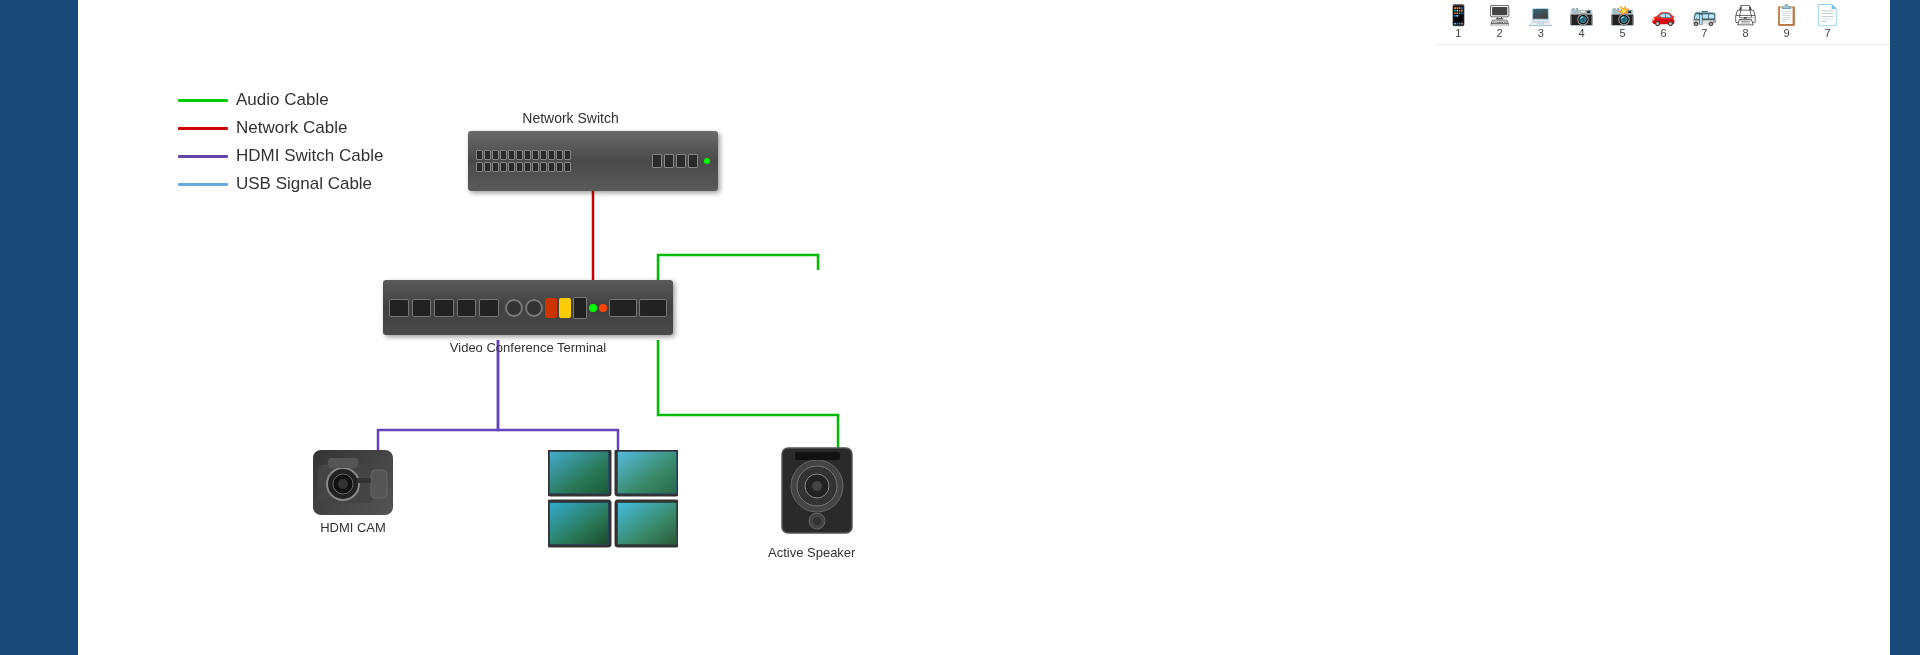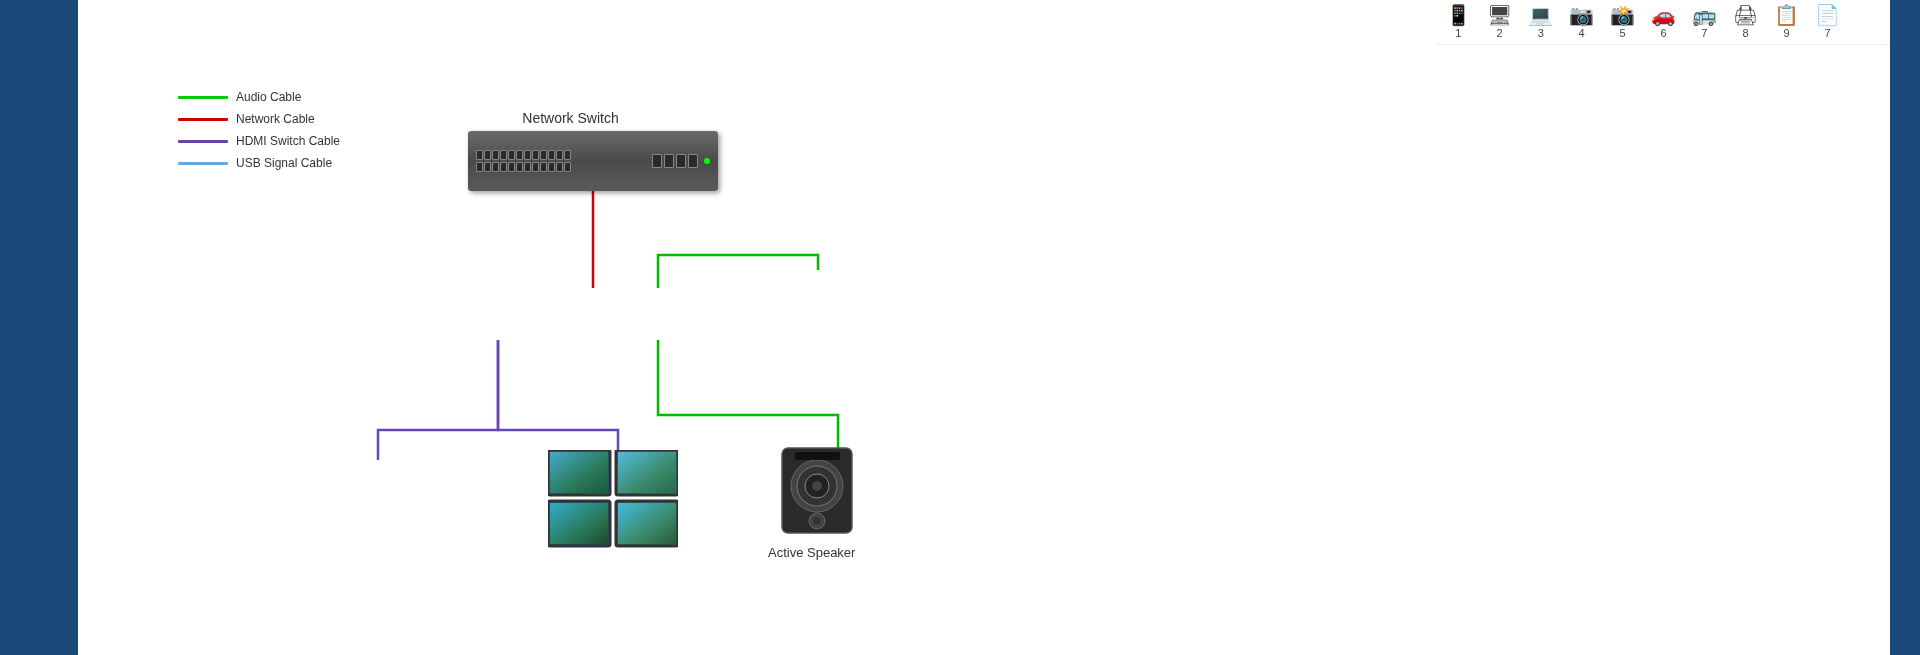--- a/index.html
+++ b/index.html
@@ -41,21 +41,21 @@
       left: 100px;
       display: flex;
       flex-direction: column;
       gap: 8px;
     }
 
     .legend-item {
       display: flex;
       align-items: center;
       gap: 8px;
-      font-size: 12px;
+      font-size: 17px;
       color: #333;
     }
 
     .legend-line {
       width: 50px;
       height: 3px;
       border-radius: 1px;
     }
 
     .legend-line.green { background: #00cc00; }
@@ -387,21 +387,66 @@
           <div class="switch-port large"></div>
           <div class="switch-port large"></div>
           <div class="switch-port large"></div>
         </div>
 
         <div style="width:6px;height:6px;background:#00ff00;border-radius:50%;margin-left:4px;"></div>
       </div>
     </div>
 
 
-
+    <div class="vct">
+      <div class="vct-device">
+
+        <div class="vct-port"></div>
+        <div class="vct-port"></div>
+        <div class="vct-port"></div>
+        <div class="vct-port"></div>
+        <div class="vct-port"></div>
+
+        <div style="flex:1;"></div>
+
+        <div style="display:flex; gap:2px; align-items:center;">
+          <div style="width:18px;height:18px;background:#333;border-radius:50%;border:2px solid #777;"></div>
+          <div style="width:18px;height:18px;background:#333;border-radius:50%;border:2px solid #777;"></div>
+          <div style="width:12px;height:20px;background:#cc3300;border-radius:2px;"></div>
+          <div style="width:12px;height:20px;background:#ffcc00;border-radius:2px;"></div>
+          <div class="vct-port wide"></div>
+          <div style="width:8px;height:8px;background:#00ff00;border-radius:50%;"></div>
+          <div style="width:8px;height:8px;background:#ff4400;border-radius:50%;"></div>
+          <div class="vct-port"></div>
+          <div class="vct-port"></div>
+        </div>
+      </div>
+      <div class="vct-label">Video Conference Terminal</div>
+    </div>
+
+    <div class="hdmi-cam">
+      <div class="cam-device">
+
+        <svg width="80" height="65" viewBox="0 0 80 65">
+
+          <rect x="5" y="15" width="55" height="38" rx="5" fill="#444"></rect>
+
+          <circle cx="30" cy="34" r="16" fill="#222" stroke="#888" stroke-width="2"></circle>
+          <circle cx="30" cy="34" r="10" fill="#111" stroke="#666" stroke-width="1"></circle>
+          <circle cx="30" cy="34" r="5" fill="#333"></circle>
+
+          <rect x="15" y="8" width="30" height="10" rx="3" fill="#555"></rect>
+
+          <rect x="58" y="20" width="16" height="28" rx="4" fill="#555" stroke="#666" stroke-width="1"></rect>
+
+          <rect x="44" y="28" width="14" height="5" rx="1" fill="#333"></rect>
+        </svg>
+      </div>
+      <div class="cam-label">HDMI CAM</div>
+    </div>
 
     <div class="display-screen">
       <svg width="130" height="100" viewBox="0 0 130 100">
 
         <rect x="0" y="0" width="62" height="45" rx="2" fill="#1a6a8a" stroke="#333" stroke-width="3"></rect>
         <rect x="68" y="0" width="62" height="45" rx="2" fill="#2a7a9a" stroke="#333" stroke-width="3"></rect>
         <rect x="0" y="51" width="62" height="45" rx="2" fill="#1a5a7a" stroke="#333" stroke-width="3"></rect>
         <rect x="68" y="51" width="62" height="45" rx="2" fill="#2a6a5a" stroke="#333" stroke-width="3"></rect>
 
         <rect x="2" y="2" width="58" height="41" fill="url(#grad1)"></rect>

